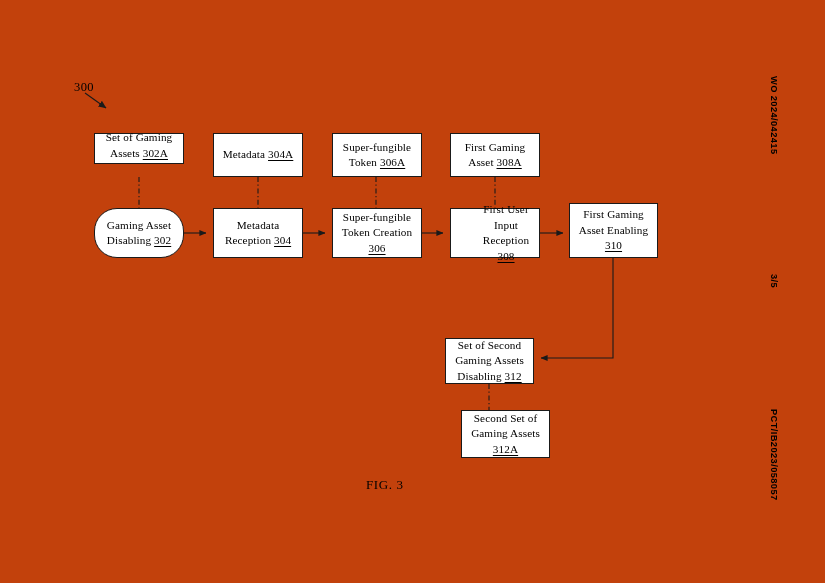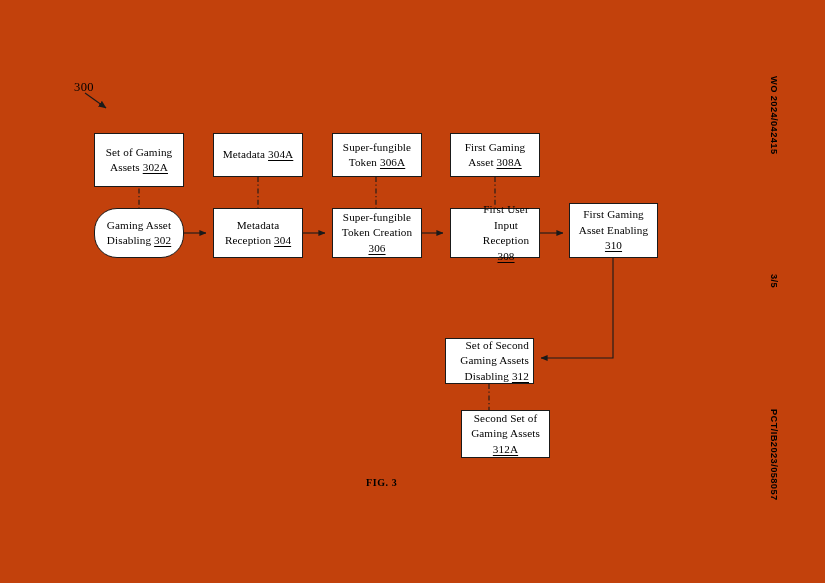--- a/index.html
+++ b/index.html
@@ -49,22 +49,22 @@
     text-decoration: underline;
     text-underline-offset: 1.5px;
   }
   .ref-label {
     position: absolute;
     font-size: 12.5px;
     letter-spacing: 0.4px;
   }
   .fig-caption {
     position: absolute;
-    font-size: 10px;
-    font-weight: bold;
+    font-size: 13px;
+    font-weight: normal;
     letter-spacing: 0.6px;
   }
   .side-text {
     position: absolute;
     font-size: 9.3px;
     font-weight: bold;
     letter-spacing: 0.4px;
     white-space: nowrap;
     transform-origin: 0 0;
     font-family: "Liberation Sans", sans-serif;
@@ -107,21 +107,21 @@
       <line x1="184" y1="233" x2="206" y2="233" marker-end="url(#arrowhead)"></line>
       <line x1="302" y1="233" x2="325" y2="233" marker-end="url(#arrowhead)"></line>
       <line x1="421" y1="233" x2="443" y2="233" marker-end="url(#arrowhead)"></line>
       <line x1="540" y1="233" x2="563" y2="233" marker-end="url(#arrowhead)"></line>
       <polyline points="613,258 613,358 541,358" marker-end="url(#arrowhead-left)"></polyline>
     </g>
   </svg>
 
   <div class="ref-label" style="left:74px; top:80px;">300</div>
 
-  <div class="node" style="left:94px; top:133px; width:90px; height:54px;">
+  <div class="node" style="left:94px; top:133px; width:90px; height:31px;align-items:flex-end;">
     <span class="txt">
       <span>Set of Gaming</span><br>
       <span>Assets </span><span class="num">302A</span>
     </span>
   </div>
 
   <div class="node" style="left:213px; top:133px; width:90px; height:44px;">
     <span class="txt">
       <span>Metadata </span><span class="num">304A</span>
     </span>
@@ -171,21 +171,21 @@
   </div>
 
   <div class="node" style="left:569px; top:203px; width:89px; height:55px;">
     <span class="txt">
       <span>First Gaming</span><br>
       <span>Asset Enabling</span><br>
       <span class="num">310</span>
     </span>
   </div>
 
-  <div class="node" style="left:445px; top:338px; width:89px; height:46px;text-align:right;">
+  <div class="node" style="left:445px; top:338px; width:89px; height:46px;">
     <span class="txt">
       <span>Set of Second</span><br>
       <span>Gaming Assets</span><br>
       <span>Disabling </span><span class="num">312</span>
     </span>
   </div>
 
   <div class="node" style="left:445px; top:410px; width:89px; height:48px;margin-left:16px;">
     <span class="txt">
       <span>Second Set of</span><br>

